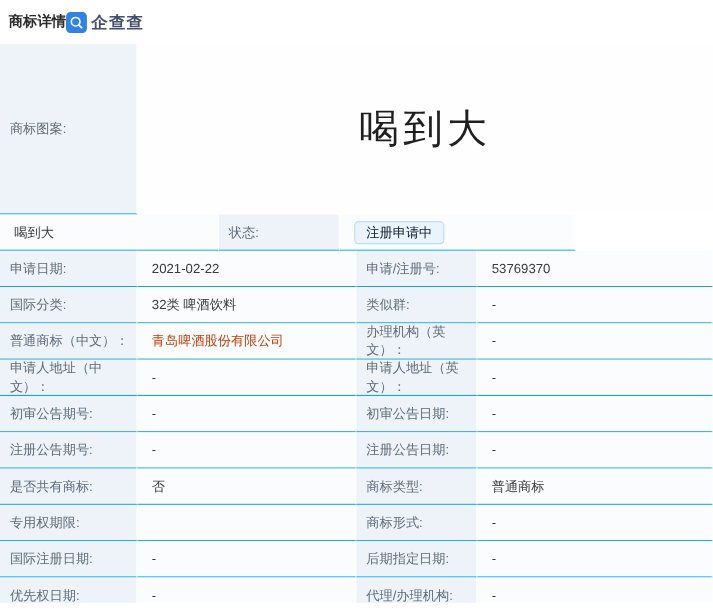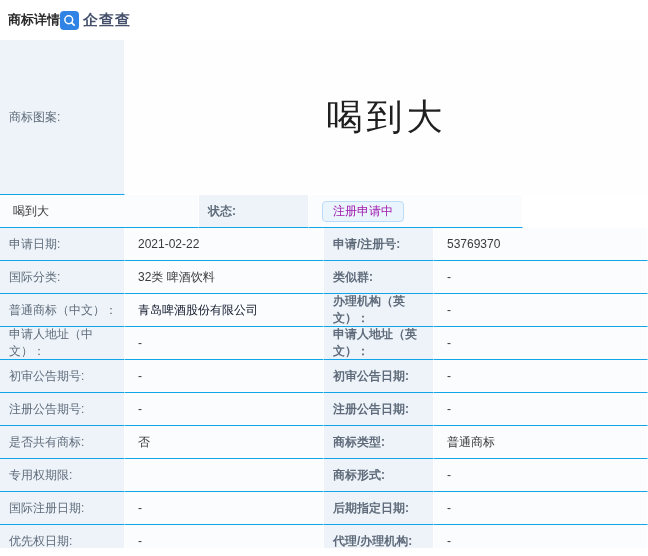--- a/index.html
+++ b/index.html
@@ -68,49 +68,49 @@
     color: #5f6b7a;
     padding-left: 9px;
   }
   .cell.value {
     background: #fafcfe;
     color: #3a3a3a;
     padding-left: 13px;
   }
   .col-l1 { width: 125px; }
   .col-v1 { width: 199px; }
-  .col-l2 { width: 110px; padding-left: 13px; font-weight: bold; }
+  .col-l2 { width: 110px; padding-left: 13px; }
   .col-v2 { width: 214px; padding-left: 17px; }
   .image-cell {
     width: 523px;
     background: #fefefe;
     display: flex;
     align-items: center;
     justify-content: center;
     border-bottom: 1px solid #ffffff;
   }
   .mark-text {
     font-family: "DejaVu Serif", "Liberation Serif", serif;
     font-size: 36px;
     color: #1f1f1f;
     letter-spacing: 4px;
   }
   .badge {
     display: inline-block;
     font-size: 12px;
-    color: #a21caf;
+    color: #0f172a;
     background: #e9f4fd;
     border: 1px solid #bcdcf8;
     border-radius: 4px;
     padding: 2px 10px;
     line-height: 15px;
     cursor: pointer;
   }
   .link {
-    color: #0f172a;
+    color: #c2410c;
     cursor: pointer;
   }
 </style>
 </head>
 <body>
 
 <div class="topbar">
   <div class="page-title">商标详情</div>
   <div class="brand">
     <span class="brand-icon">

